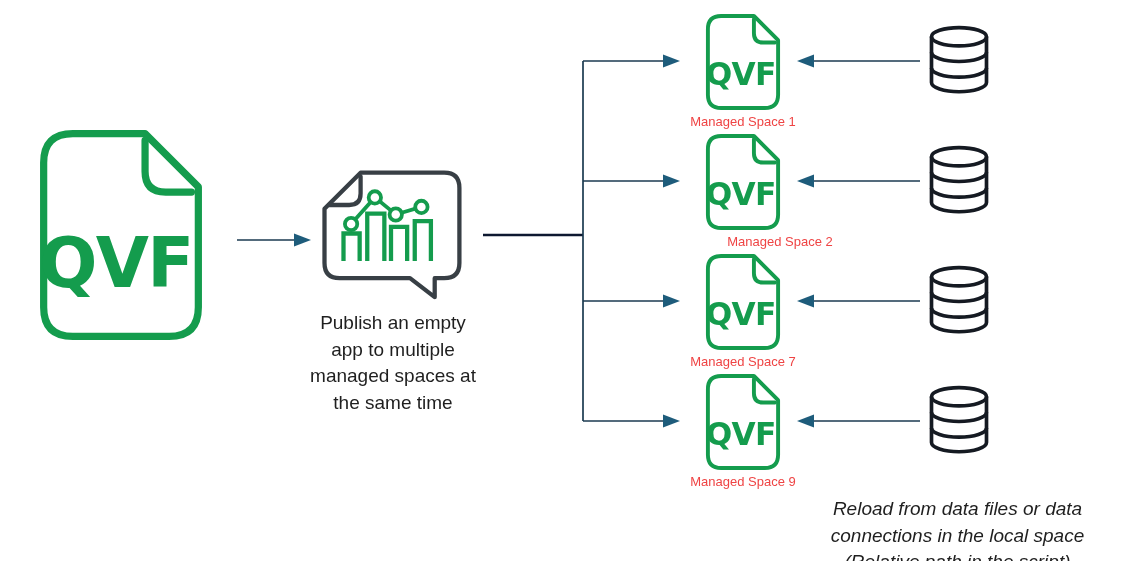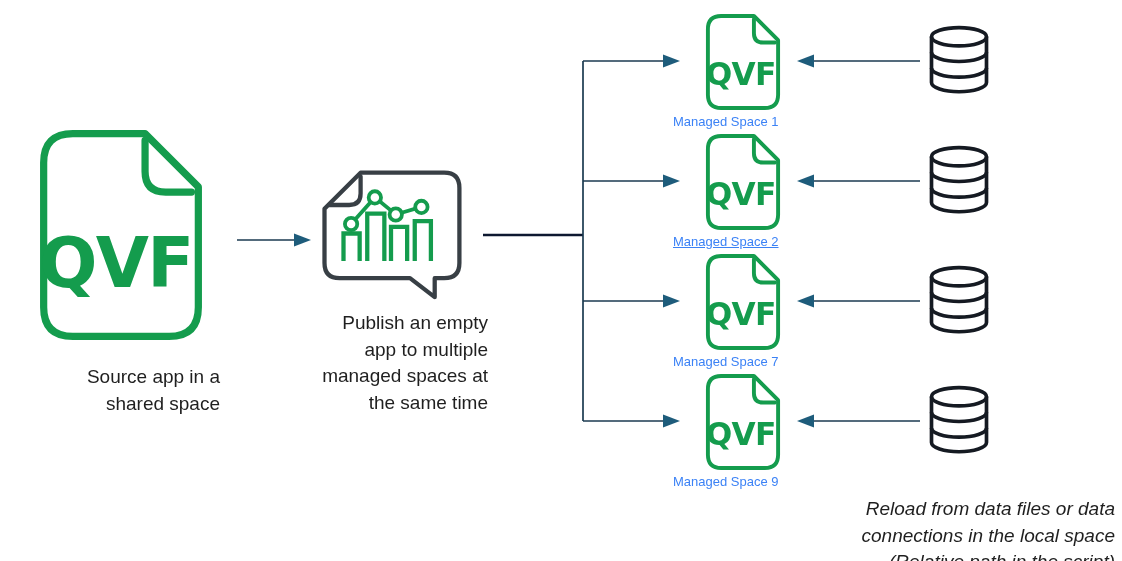--- a/index.html
+++ b/index.html
@@ -34,24 +34,24 @@
   
   .db-stroke{fill:none;stroke:var(--ink);stroke-width:4;}
 
   
   .conn{stroke:var(--line);stroke-width:1.7;fill:none;}
   .conn.main{stroke:var(--mainline);stroke-width:2.5;}
   .head{fill:var(--arrowhead);stroke:none;}
 
   
   .caption{
-    white-space:pre-line;text-align:right;font-size:19px;line-height:1.4;color:var(--text);
+    white-space:pre-line;text-align:center;font-size:19px;line-height:1.4;color:var(--text);
   }
   .space-label{
-    white-space:nowrap;font-size:13px;color:#3b82f6;
+    white-space:nowrap;text-align:center;font-size:13px;color:#ef4444;
   }
 </style>
 </head>
 <body>
 
 <div id="canvas">
 
   <svg class="abs" style="left:0;top:0;" width="1122" height="561" viewBox="0 0 1122 561" aria-hidden="true">
 
     <g>
@@ -95,22 +95,20 @@
       <line class="conn" x1="920" y1="421" x2="813" y2="421"></line>
       <polygon class="head" points="814,414.5 797,421 814,427.5"></polygon>
     </g>
   </svg>
 
   <svg class="abs" style="left:35px;top:125px;" width="172" height="220" viewBox="0 0 100 128">
     <path class="qvf-outline big" d="M 64 5 H 22 Q 5 5 5 22 V 106 Q 5 123 22 123 H 78 Q 95 123 95 106 V 36 Z"></path>
     <path class="qvf-outline big" d="M 64 9 V 27 Q 64 39 76 39 H 91"></path>
     <text class="qvf-text" x="47" y="94" text-anchor="middle">QVF</text>
   </svg>
-  <div class="abs caption" style="left:25px;top:364px;width:195px;">Source app in a
-shared space</div>
 
   <svg class="abs" style="left:315px;top:167px;" width="152" height="133" viewBox="0 0 160 140">
     <path class="bubble-outline" d="M 48 6 H 136 Q 152 6 152 22 V 101 Q 152 117 136 117 H 126 V 137 L 100 117 H 26 Q 10 117 10 101 V 44 Z"></path>
     <path class="bubble-fold" d="M 48 10 V 28 Q 48 40 36 40 H 15"></path>
     <g>
       <path class="chart-bar" d="M 30 99 V 70 H 47 V 99"></path>
       <path class="chart-bar" d="M 55 99 V 49 H 73 V 99"></path>
       <path class="chart-bar" d="M 80 99 V 63 H 97 V 99"></path>
       <path class="chart-bar" d="M 105 99 V 57 H 122 V 99"></path>
       <polyline class="chart-line" points="38,60 63,32 85,50 112,42"></polyline>
@@ -136,21 +134,21 @@
     <path class="db-stroke" d="M 6 13 V 63 A 30 10 0 0 0 66 63 V 13"></path>
     <path class="db-stroke" d="M 6 30 A 30 10 0 0 0 66 30"></path>
     <path class="db-stroke" d="M 6 47 A 30 10 0 0 0 66 47"></path>
   </svg>
 
   <svg class="abs" style="left:704px;top:132px;" width="78" height="100" viewBox="0 0 100 128">
     <path class="qvf-outline small" d="M 64 5 H 22 Q 5 5 5 22 V 106 Q 5 123 22 123 H 78 Q 95 123 95 106 V 36 Z"></path>
     <path class="qvf-outline small" d="M 64 9 V 27 Q 64 39 76 39 H 91"></path>
     <text class="qvf-text" x="47" y="94" text-anchor="middle">QVF</text>
   </svg>
-  <div class="abs space-label" style="left:673px;top:234px;width:140px;text-decoration:underline;">Managed Space 2</div>
+  <div class="abs space-label" style="left:710px;top:234px;width:140px;">Managed Space 2</div>
   <svg class="abs" style="left:926px;top:143px;" width="66" height="77" viewBox="0 0 72 80">
     <ellipse class="db-stroke" cx="36" cy="13" rx="30" ry="10"></ellipse>
     <path class="db-stroke" d="M 6 13 V 63 A 30 10 0 0 0 66 63 V 13"></path>
     <path class="db-stroke" d="M 6 30 A 30 10 0 0 0 66 30"></path>
     <path class="db-stroke" d="M 6 47 A 30 10 0 0 0 66 47"></path>
   </svg>
 
   <svg class="abs" style="left:704px;top:252px;" width="78" height="100" viewBox="0 0 100 128">
     <path class="qvf-outline small" d="M 64 5 H 22 Q 5 5 5 22 V 106 Q 5 123 22 123 H 78 Q 95 123 95 106 V 36 Z"></path>
     <path class="qvf-outline small" d="M 64 9 V 27 Q 64 39 76 39 H 91"></path>

